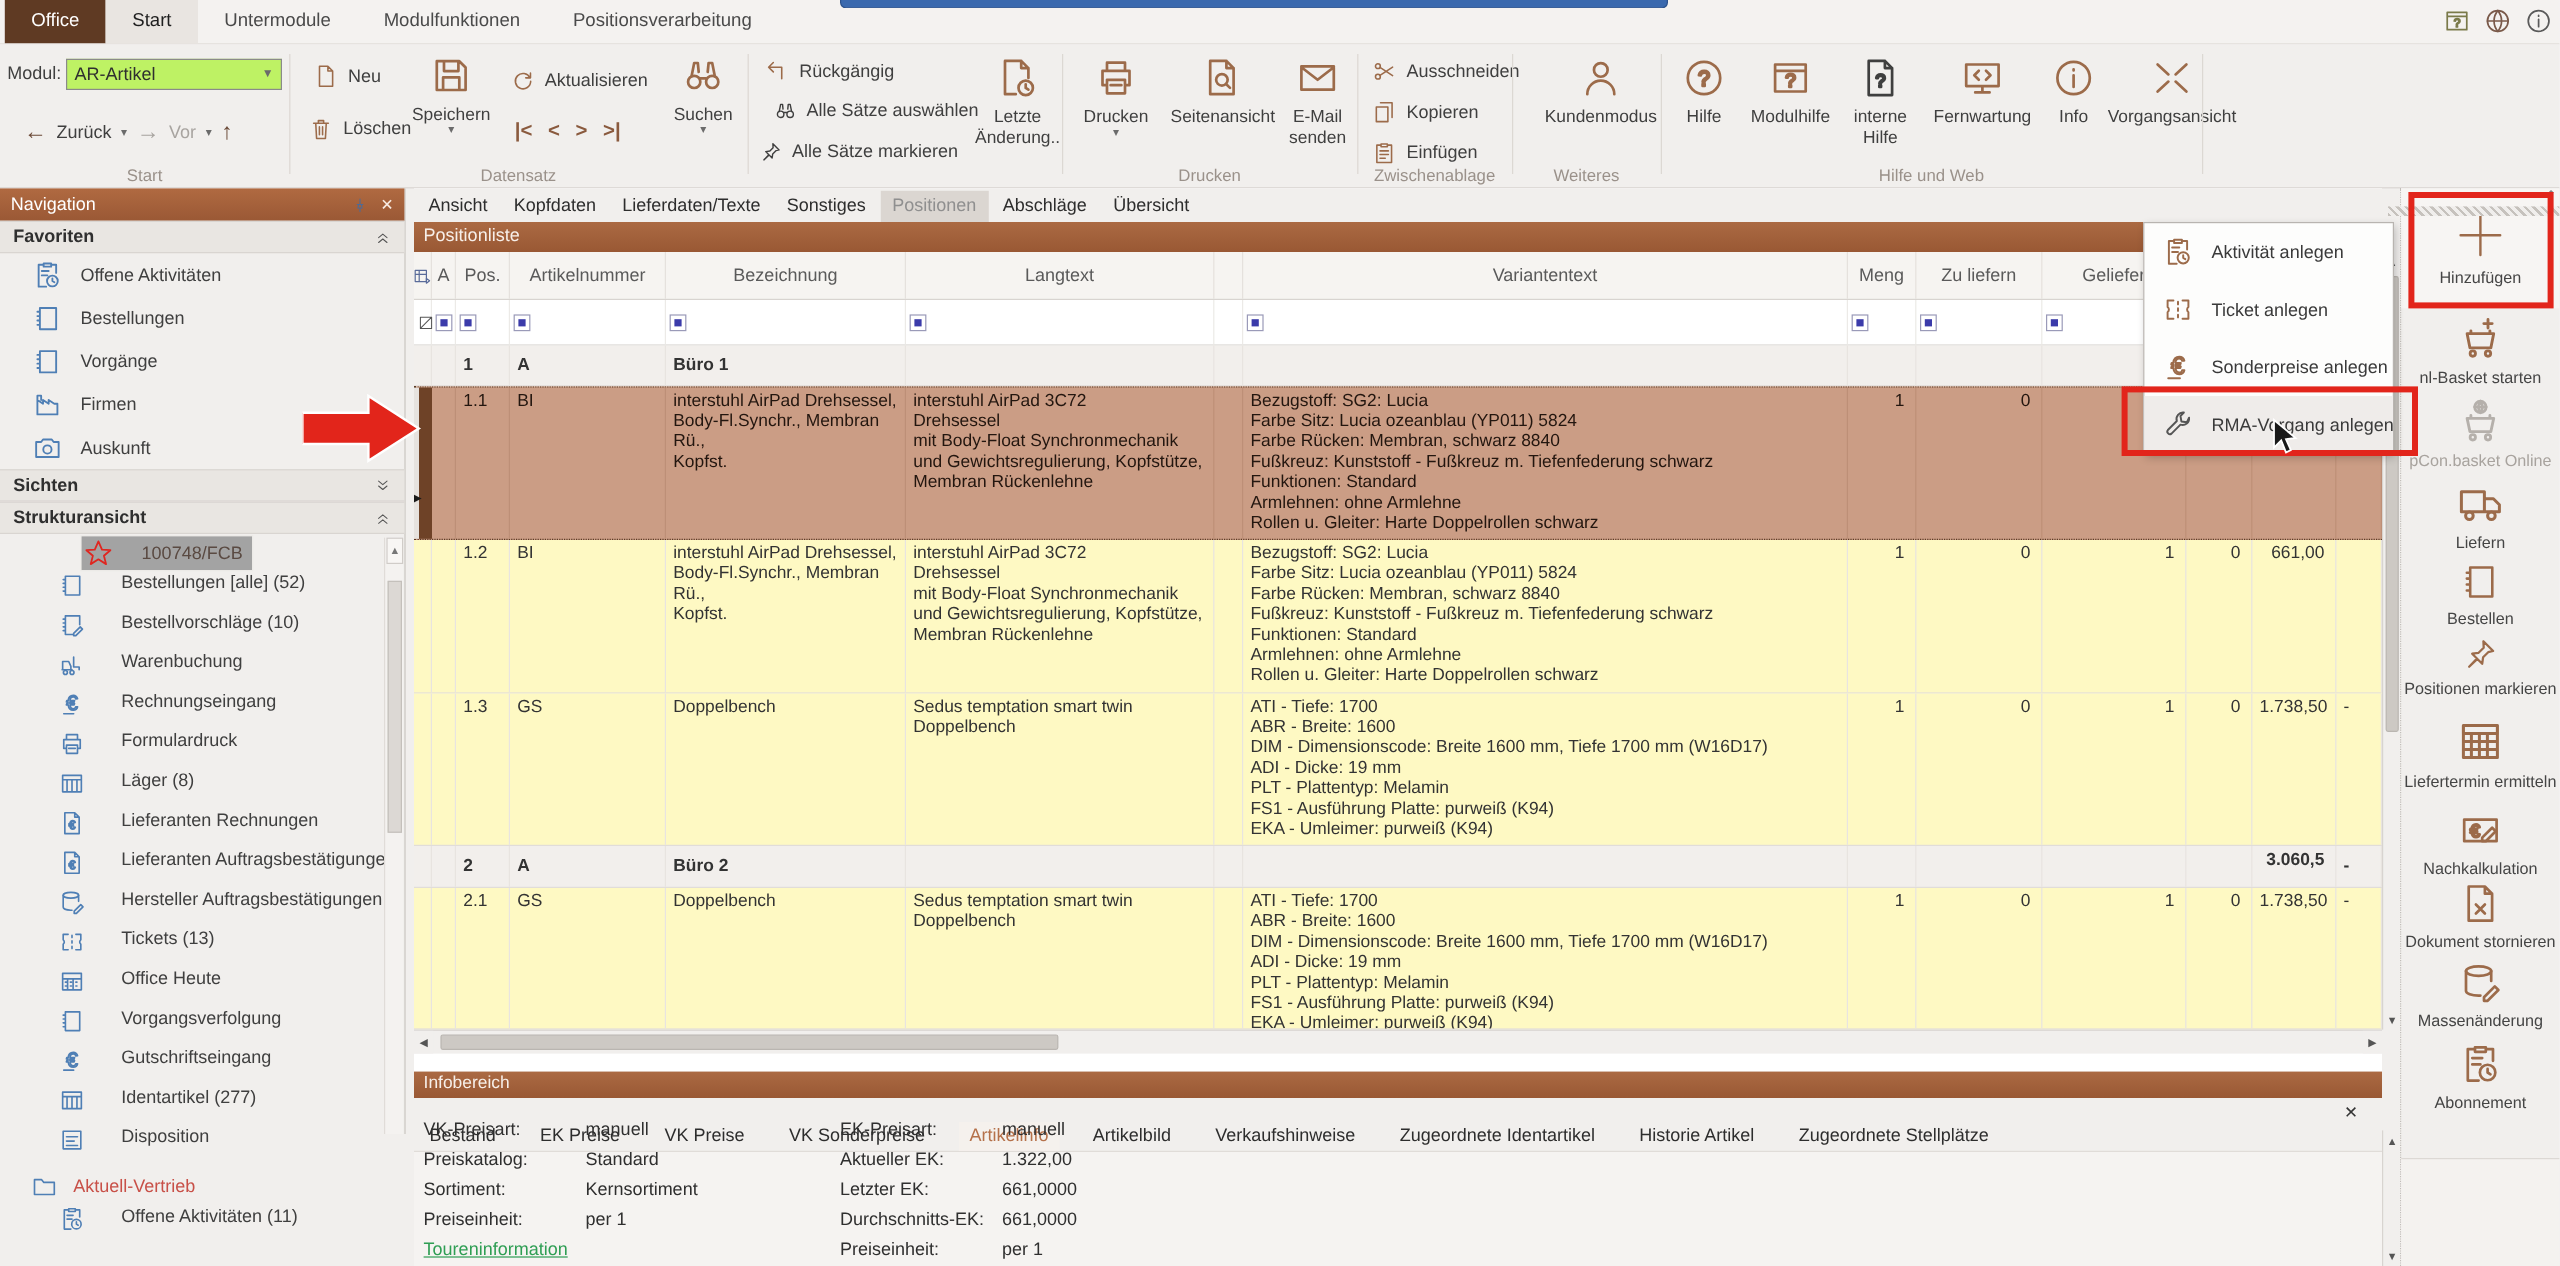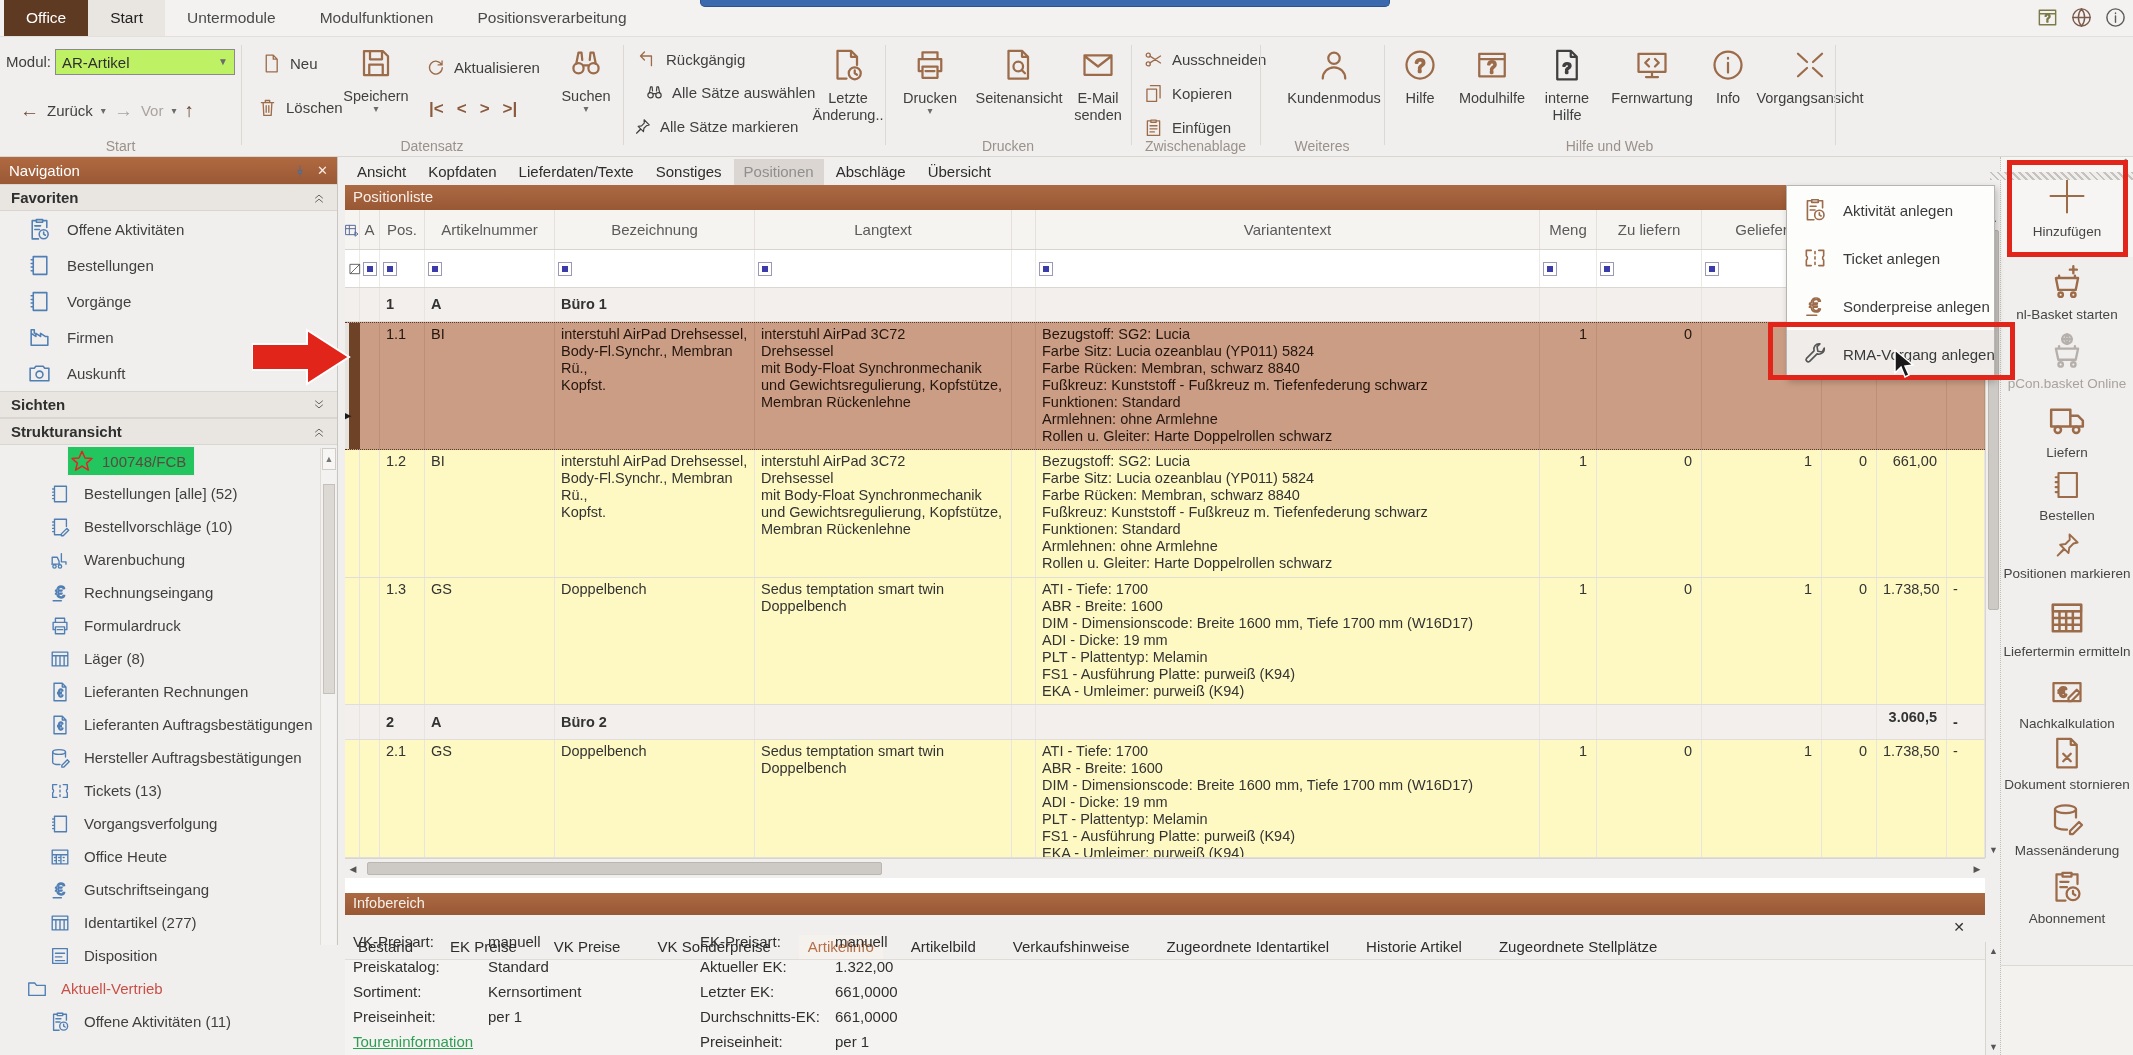--- a/index.html
+++ b/index.html
@@ -34,24 +34,24 @@
 .recnav{position:absolute;display:flex;gap:13px;color:#8a5a3e;font-size:17px;font-weight:bold}
 
 .navpanel{position:absolute;left:0;top:157px;width:338px;height:788px;background:#f1efed;border-right:1px solid #c9c5c0}
 .navtitle{height:27px;background:linear-gradient(#b06a41,#9a5835);color:#fff;padding:4px 9px;font-size:15px;display:flex;justify-content:space-between;align-items:center}
 .navtitle .nicons{display:flex;gap:10px;align-items:center;font-size:13px;color:#f0e0d5}
 .nsec{height:27px;background:#e9e6e2;border-top:1px solid #d9d5d1;border-bottom:1px solid #d9d5d1;font-weight:bold;color:#2f2f2f;padding:4px 11px;display:flex;justify-content:space-between;align-items:center}
 .nsec svg{width:14px;height:14px;color:#555}
 .nitem{height:36px;display:flex;align-items:center;gap:15px;padding-left:27px;color:#3f3f3f}
 .nitem svg.ic{width:25px;height:25px}
 .tree{position:relative}
-.titem{height:33px;display:flex;align-items:center;gap:13px;padding-left:49px;color:#3f3f3f;white-space:nowrap}
+.titem{height:33px;display:flex;gap:30px;padding-left:49px;color:#3f3f3f;white-space:nowrap}
 .titem svg.ic{width:22px;height:22px}
 .troot{height:32px;display:flex;align-items:center;gap:10px;padding-left:68px;color:#5a4a42}
-.troot .hl{background:#22c55e;padding:2px 8px 2px 2px;display:flex;align-items:center;gap:8px;box-shadow:0 0 0 1px #eceae7}
+.troot .hl{background:#a3a3a3;padding:2px 8px 2px 2px;display:flex;align-items:center;gap:24px;box-shadow:0 0 0 1px #eceae7}
 .troot svg.ic{width:24px;height:24px;color:#df2620}
 .tfolder{height:33px;display:flex;align-items:center;gap:13px;padding-left:26px;color:#c85048}
 .tfolder svg.ic{width:22px;height:22px;color:#4f7fb5}
 .navscroll{position:absolute;right:1px;top:291px;width:16px;bottom:0;background:#f4f2f0;border-left:1px solid #e0dcd8}
 .navscroll .up{position:absolute;top:0;left:1px;width:14px;height:22px;background:#f8f6f4;border:1px solid #d0ccc8;color:#777;font-size:9px;display:flex;align-items:center;justify-content:center}
 .navscroll .thumb{position:absolute;top:36px;left:2px;width:12px;height:210px;background:#dcd8d4;border:1px solid #c4c0bb}
 
 .content{position:absolute;left:345px;top:157px;width:1640px;height:736px;background:#fff}
 .ptabs{height:28px;display:flex;gap:2px;padding-left:2px;background:#f1efed;align-items:flex-end}
 .ptab{padding:4px 10px 5px;font-size:15px;color:#2d2d2d;white-space:nowrap}
@@ -643,29 +643,29 @@
           <span>Hersteller Auftragsbestätigungen</span>
         </div>
       <div class="titem">
           <svg class="ic blue">
             <use href="#i-ticket"></use>
           </svg>
           <span>Tickets (13)</span>
         </div>
       <div class="titem">
           <svg class="ic blue">
+            <use href="#i-grid"></use>
+          </svg>
+          <span>Office Heute</span>
+        </div>
+      <div class="titem">
+          <svg class="ic blue">
             <use href="#i-book"></use>
           </svg>
           <span>Vorgangsverfolgung</span>
-        </div>
-      <div class="titem">
-          <svg class="ic blue">
-            <use href="#i-grid"></use>
-          </svg>
-          <span>Office Heute</span>
         </div>
       <div class="titem">
           <svg class="ic blue">
             <use href="#i-euro"></use>
           </svg>
           <span>Gutschriftseingang</span>
         </div>
       <div class="titem">
           <svg class="ic blue">
             <use href="#i-shelf"></use>

